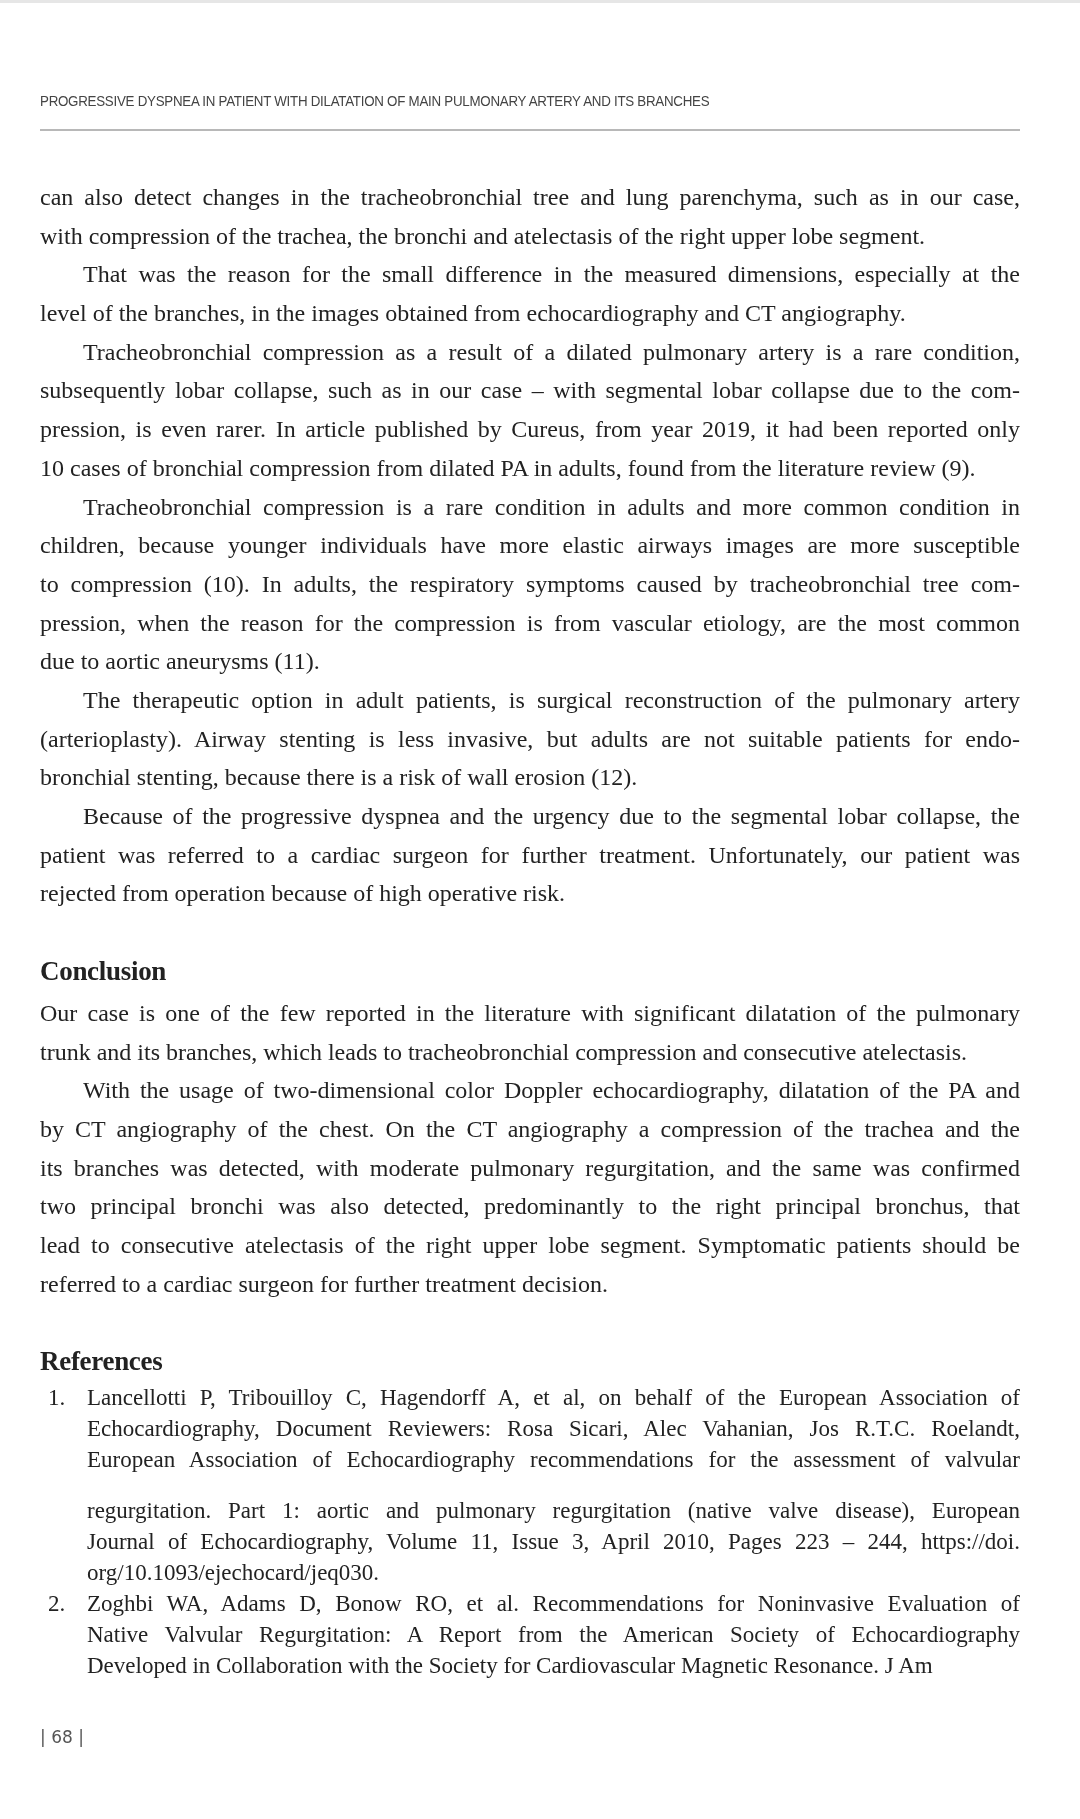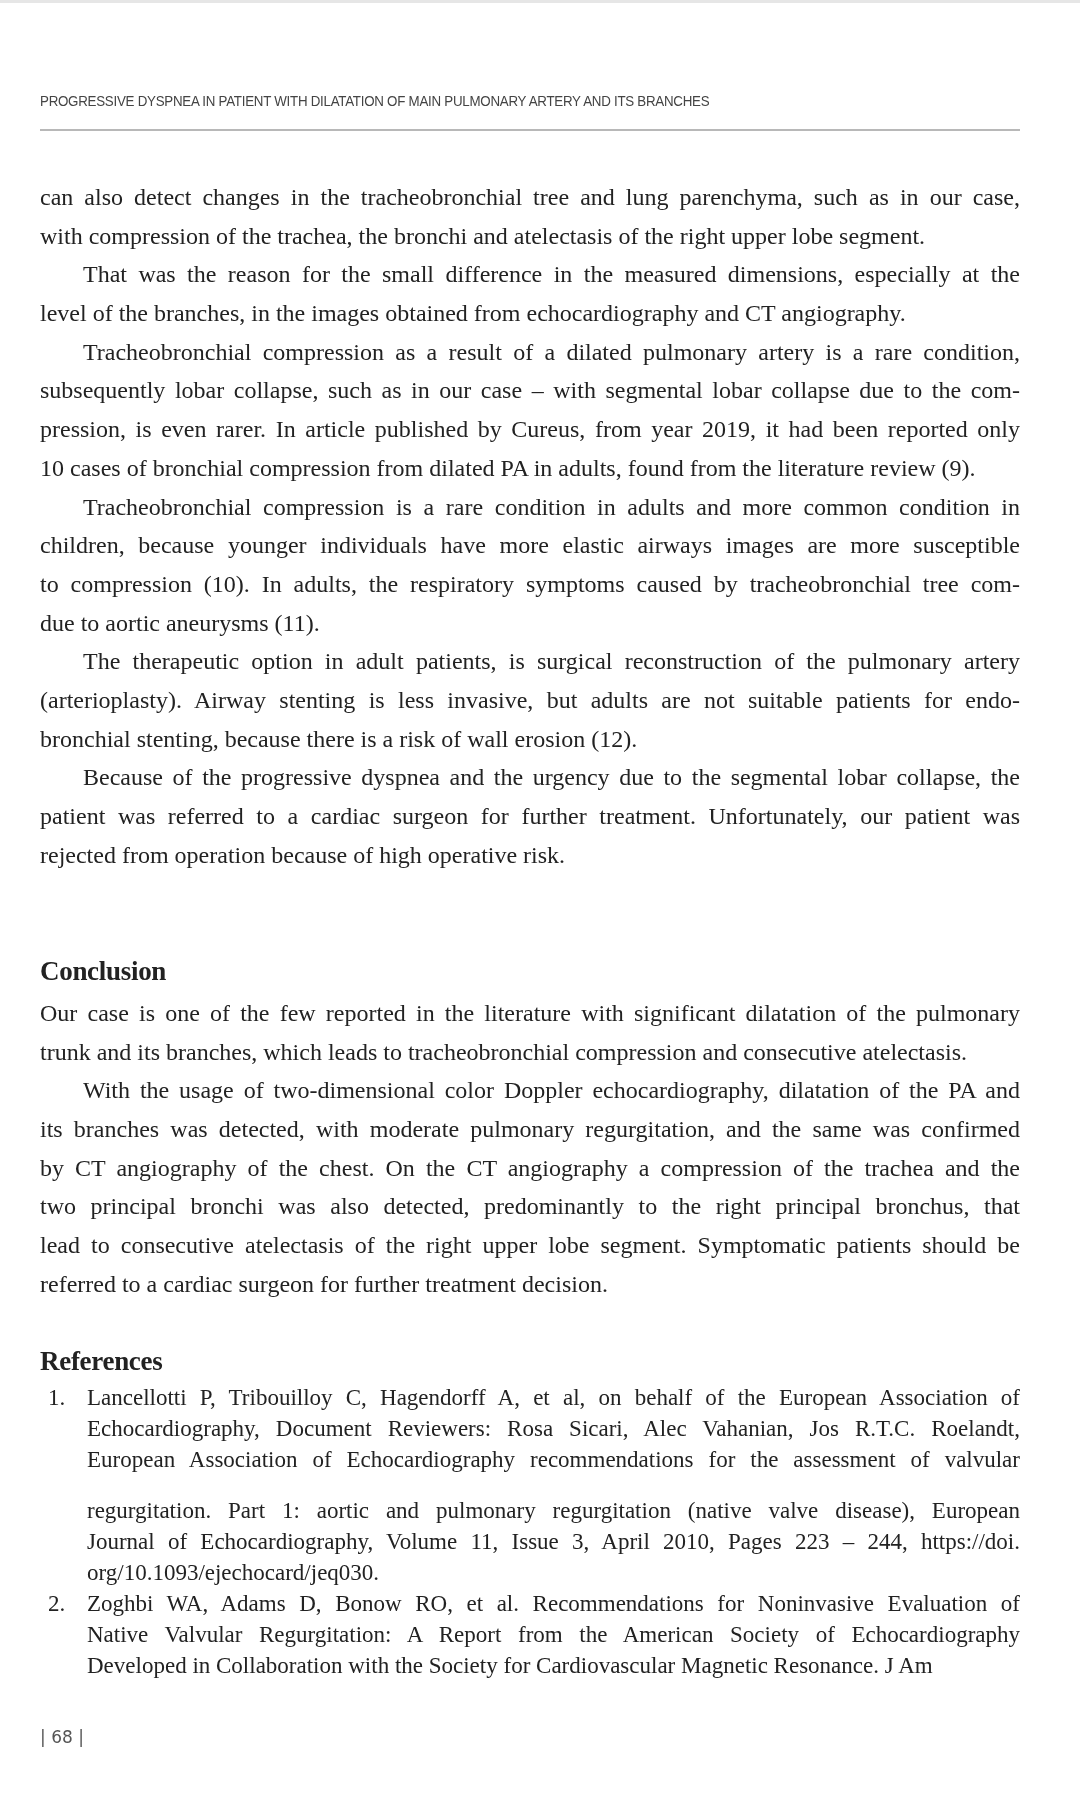--- a/index.html
+++ b/index.html
@@ -63,20 +63,21 @@
     <div>
       <span class="line indent" style="white-space: normal;">Tracheobronchial compression as a result of a dilated pulmonary artery is a rare condition,</span>
       <span class="line" style="white-space: normal;">subsequently lobar collapse, such as in our case – with segmental lobar collapse due to the com-</span>
       <span class="line" style="white-space: normal;">pression, is even rarer. In article published by Cureus, from year 2019, it had been reported only</span>
       <span class="line last" style="white-space: normal;">10 cases of bronchial compression from dilated PA in adults, found from the literature review (9).</span>
     </div>
     <div>
       <span class="line indent" style="white-space: normal;">Tracheobronchial compression is a rare condition in adults and more common condition in</span>
       <span class="line" style="white-space: normal;">children, because younger individuals have more elastic airways images are more susceptible</span>
       <span class="line" style="white-space: normal;">to compression (10). In adults, the respiratory symptoms caused by tracheobronchial tree com-</span>
+      <span class="line" style="white-space: normal;">pression, when the reason for the compression is from vascular etiology, are the most common</span>
       <span class="line last" style="white-space: normal;">due to aortic aneurysms (11).</span>
     </div>
     <div>
       <span class="line indent" style="white-space: normal;">The therapeutic option in adult patients, is surgical reconstruction of the pulmonary artery</span>
       <span class="line" style="white-space: normal;">(arterioplasty). Airway stenting is less invasive, but adults are not suitable patients for endo-</span>
       <span class="line last" style="white-space: normal;">bronchial stenting, because there is a risk of wall erosion (12).</span>
     </div>
     <div>
       <span class="line indent" style="white-space: normal;">Because of the progressive dyspnea and the urgency due to the segmental lobar collapse, the</span>
       <span class="line" style="white-space: normal;">patient was referred to a cardiac surgeon for further treatment. Unfortunately, our patient was</span>
@@ -85,22 +86,22 @@
   </div>
 
 <div class="heading" style="top:956px;">Conclusion</div>
 <div class="body" style="top:994px;" id="conclusion">
     <div>
       <span class="line" style="white-space: normal;">Our case is one of the few reported in the literature with significant dilatation of the pulmonary</span>
       <span class="line last" style="white-space: normal;">trunk and its branches, which leads to tracheobronchial compression and consecutive atelectasis.</span>
     </div>
     <div>
       <span class="line indent" style="white-space: normal;">With the usage of two-dimensional color Doppler echocardiography, dilatation of the PA and</span>
+      <span class="line" style="white-space: normal;">by CT angiography of the chest. On the CT angiography a compression of the trachea and the</span>
       <span class="line" style="white-space: normal;">its branches was detected, with moderate pulmonary regurgitation, and the same was confirmed</span>
-      <span class="line" style="white-space: normal;">by CT angiography of the chest. On the CT angiography a compression of the trachea and the</span>
       <span class="line" style="white-space: normal;">two principal bronchi was also detected, predominantly to the right principal bronchus, that</span>
       <span class="line" style="white-space: normal;">lead to consecutive atelectasis of the right upper lobe segment. Symptomatic patients should be</span>
       <span class="line last" style="white-space: normal;">referred to a cardiac surgeon for further treatment decision.</span>
     </div>
   </div>
 
 <div class="heading" style="top:1346px;">References</div>
 <div class="refs" id="refs">
     <div class="ref">
       <span class="ref-num">1.</span>

